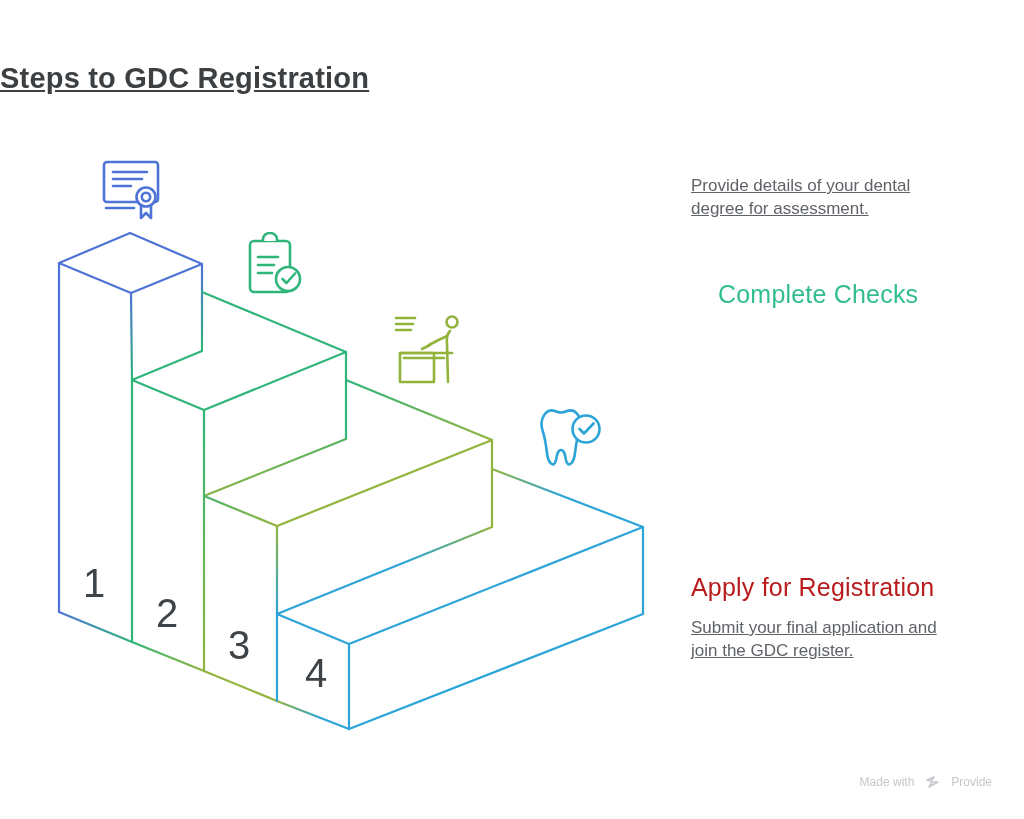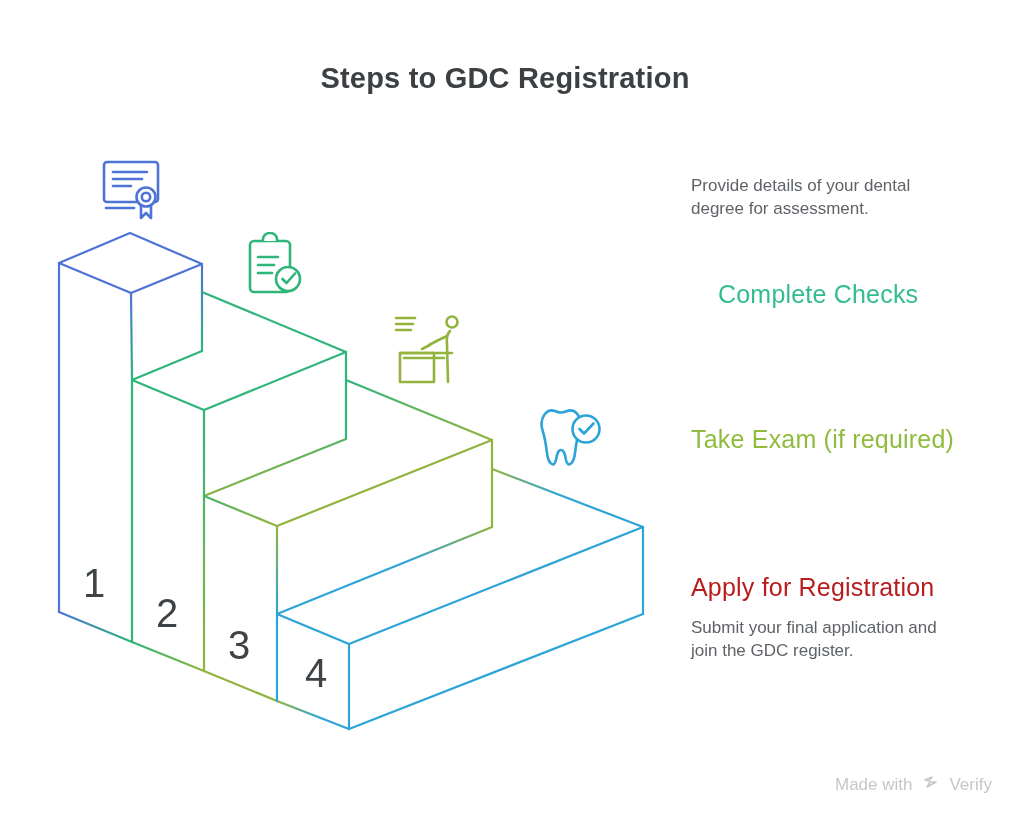--- a/index.html
+++ b/index.html
@@ -1,31 +1,31 @@
 <!DOCTYPE html>
 <html><head>
 <meta charset="utf-8">
 <style>
   html,body{margin:0;padding:0;background:#ffffff;}
   .page{position:relative;width:1024px;height:819px;background:#ffffff;overflow:hidden;
         font-family:"Liberation Sans","DejaVu Sans",sans-serif;}
-  .title{position:absolute;left:0;top:62px;width:1010px;text-align:center;
-         font-size:29px;font-weight:700;color:#3c4043;letter-spacing:.2px;}
+  .title{position:absolute;left:0;top:62px;width:1010px;
+         font-size:29px;font-weight:700;color:#3c4043;letter-spacing:.2px;text-decoration:underline;}
   .stair-svg{position:absolute;left:0;top:0;}
   .icon{position:absolute;}
   .num{font-size:40px;fill:#3e4347;font-family:"Liberation Sans","DejaVu Sans",sans-serif;}
   .section{position:absolute;left:691px;width:300px;}
   .heading{font-size:25px;font-weight:400;line-height:30px;letter-spacing:.2px;}
-  .body{margin-top:15px;font-size:17px;line-height:22.5px;color:#5f6368;white-space:pre-line;}
+  .body{margin-top:15px;font-size:17px;line-height:22.5px;color:#5f6368;white-space:pre-line;text-decoration:underline;}
   .s1 .heading{color:#4580e4;}
   .s2 .heading{color:#31be8c;}
   .s3 .heading{color:#8fbc3f;}
   .s4 .heading{color:#b91c1c;}
-  .watermark{position:absolute;right:32px;top:775px;display:flex;gap:11px;
-             font-size:17px;font-weight:500;color:#c5c7cc;}
+  .watermark{position:absolute;right:32px;top:775px;display:flex;align-items:center;gap:11px;
+             font-size:12px;font-weight:500;color:#c5c7cc;}
 </style>
 </head>
 <body>
 
 <div class="page">
 
   <div class="title">Steps to GDC Registration</div>
 
   <svg class="stair-svg" width="1024" height="819" viewBox="0 0 1024 819">
     <defs>
@@ -178,32 +178,31 @@
   </svg>
 
   <div class="section s1" style="top:160px;">
     <div class="body">Provide details of your dental
 degree for assessment.</div>
   </div>
   <div class="section s2" style="top:279px;margin-left:27px;">
     <div class="heading">Complete Checks</div>
   </div>
   <div class="section s3" style="top:424px;">
-    <div class="heading">Take Exam (if required)</div>
   </div>
   <div class="section s4" style="top:572px;">
     <div class="heading">Apply for Registration</div>
     <div class="body">Submit your final application and
 join the GDC register.</div>
   </div>
 
   <div class="watermark">
     <span>Made with</span>
     <svg width="15" height="14" viewBox="0 0 15 14">
       <g fill="none" stroke="#c5c7cc" stroke-width="1.6" stroke-linecap="round" stroke-linejoin="round">
         <path d="M2,5 L9,2 L6,6 Z"></path>
         <path d="M4,12 L13,7 L7,7 Z"></path>
       </g>
     </svg>
-    <span>Verify</span>
+    <span>Provide</span>
   </div>
 
 </div>
 
 </body></html>

